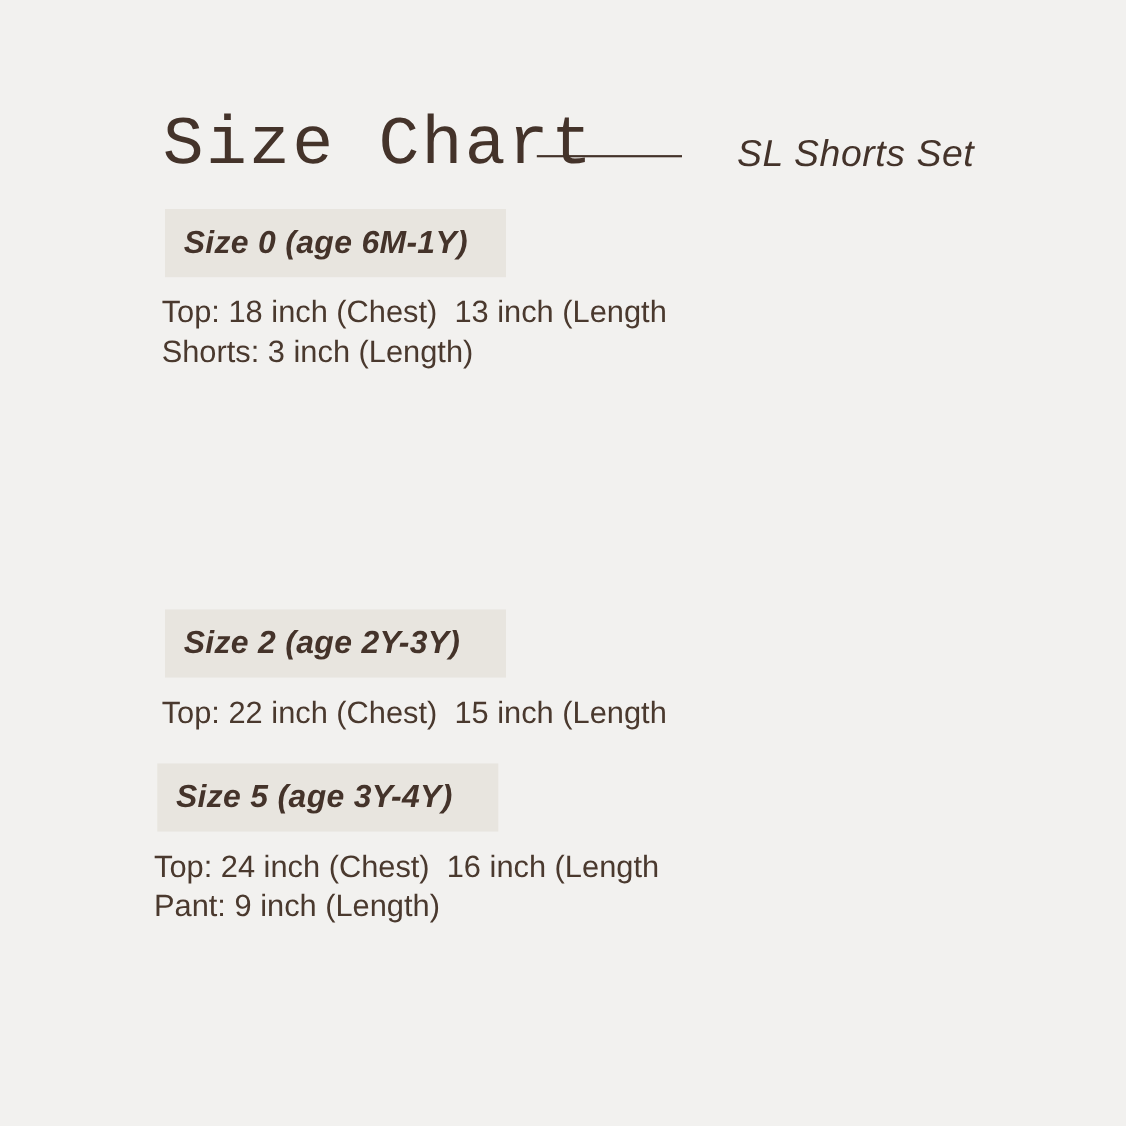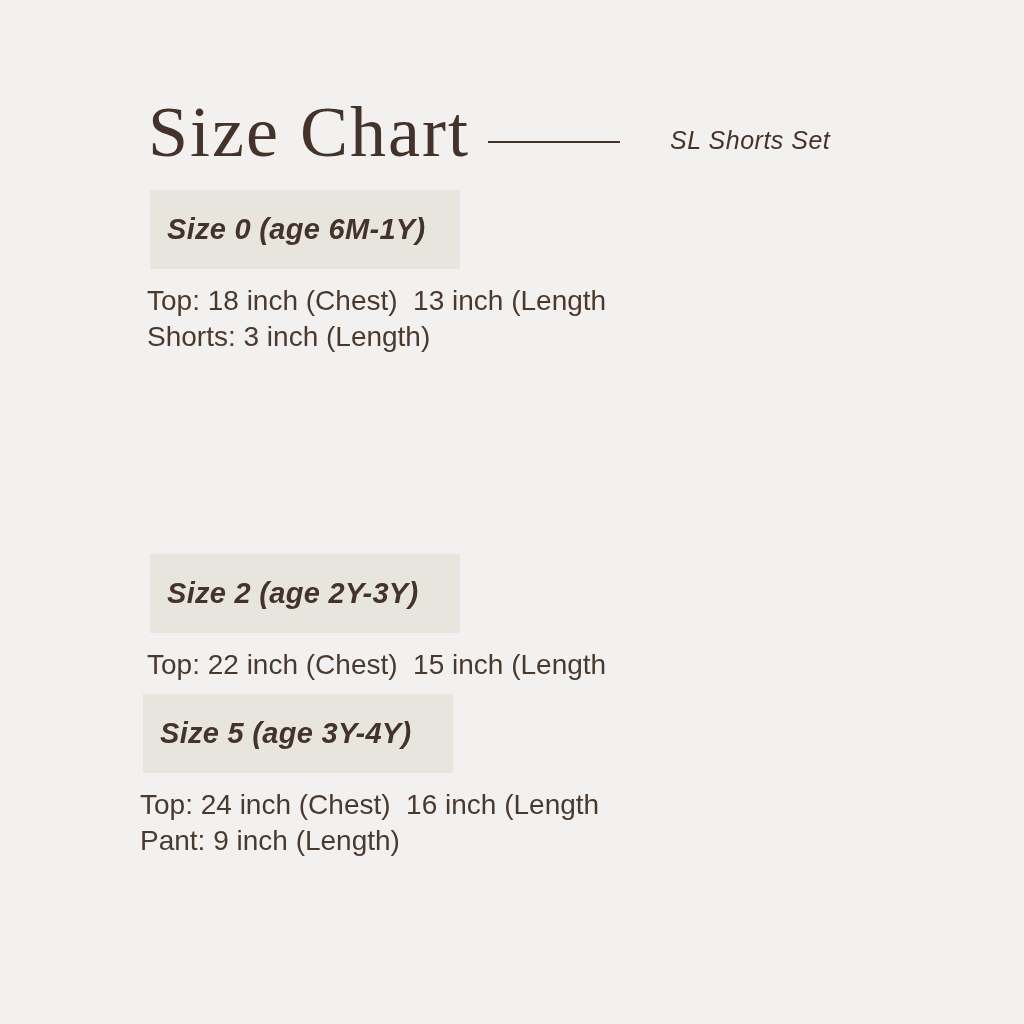--- a/index.html
+++ b/index.html
@@ -23,62 +23,62 @@
     position: absolute;
     left: 148px;
     top: 98px;
     width: 800px;
     height: 80px;
   }
   .page-title {
     position: absolute;
     left: 0;
     top: 0;
-    font-family: Liberation Serif, serif;
+    font-family: Liberation Mono, monospace;
     font-weight: 500;
-    font-size: 72px;
+    font-size: 62px;
     line-height: 68px;
     letter-spacing: 2px;
     color: var(--accent-color);
     white-space: nowrap;
   }
   .title-divider {
     position: absolute;
     left: 340px;
     top: 43px;
     width: 132px;
     height: 2px;
     background: var(--accent-color);
   }
   .product-name {
     position: absolute;
     left: 522px;
     top: 22px;
     font-style: italic;
     font-weight: 500;
-    font-size: 25px;
+    font-size: 34px;
     line-height: 40px;
     letter-spacing: 0.5px;
     color: var(--accent-color);
     white-space: nowrap;
   }
   .size-section {
     position: absolute;
     left: 150px;
     width: 560px;
   }
   .size-section.s0 { top: 190px; }
   .size-section.s1 { top: 360px; }
   .size-section.s2 { top: 554px; }
   .size-section.s3 { top: 694px; left: 143px; }
   .size-badge {
     display: flex;
     align-items: center;
     width: 310px;
-    height: 79px;
+    height: 62px;
     padding-left: 17px;
     background: var(--badge-background-color);
   }
   .size-badge-label {
     font-weight: bold;
     font-style: italic;
     font-size: 29px;
     letter-spacing: 0.3px;
     color: var(--accent-color);
     white-space: nowrap;

